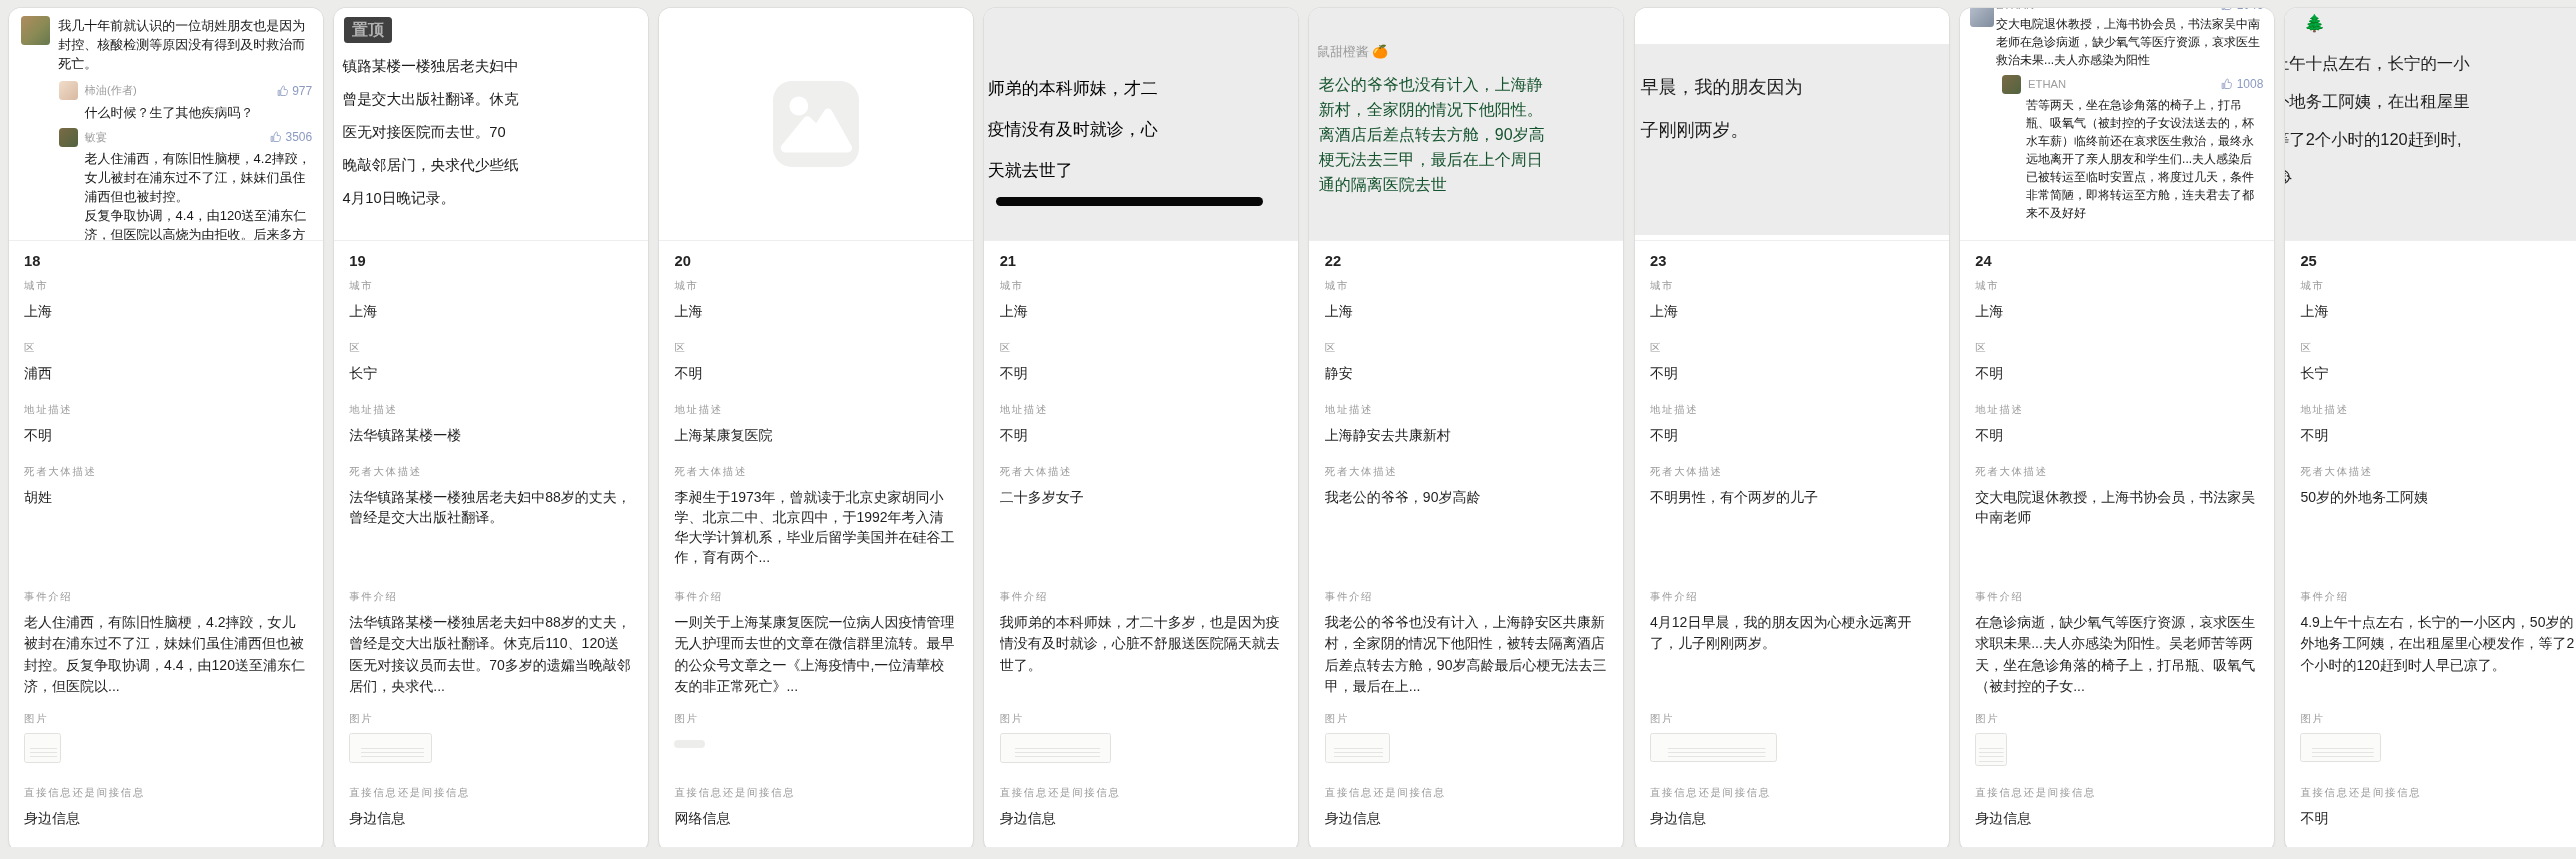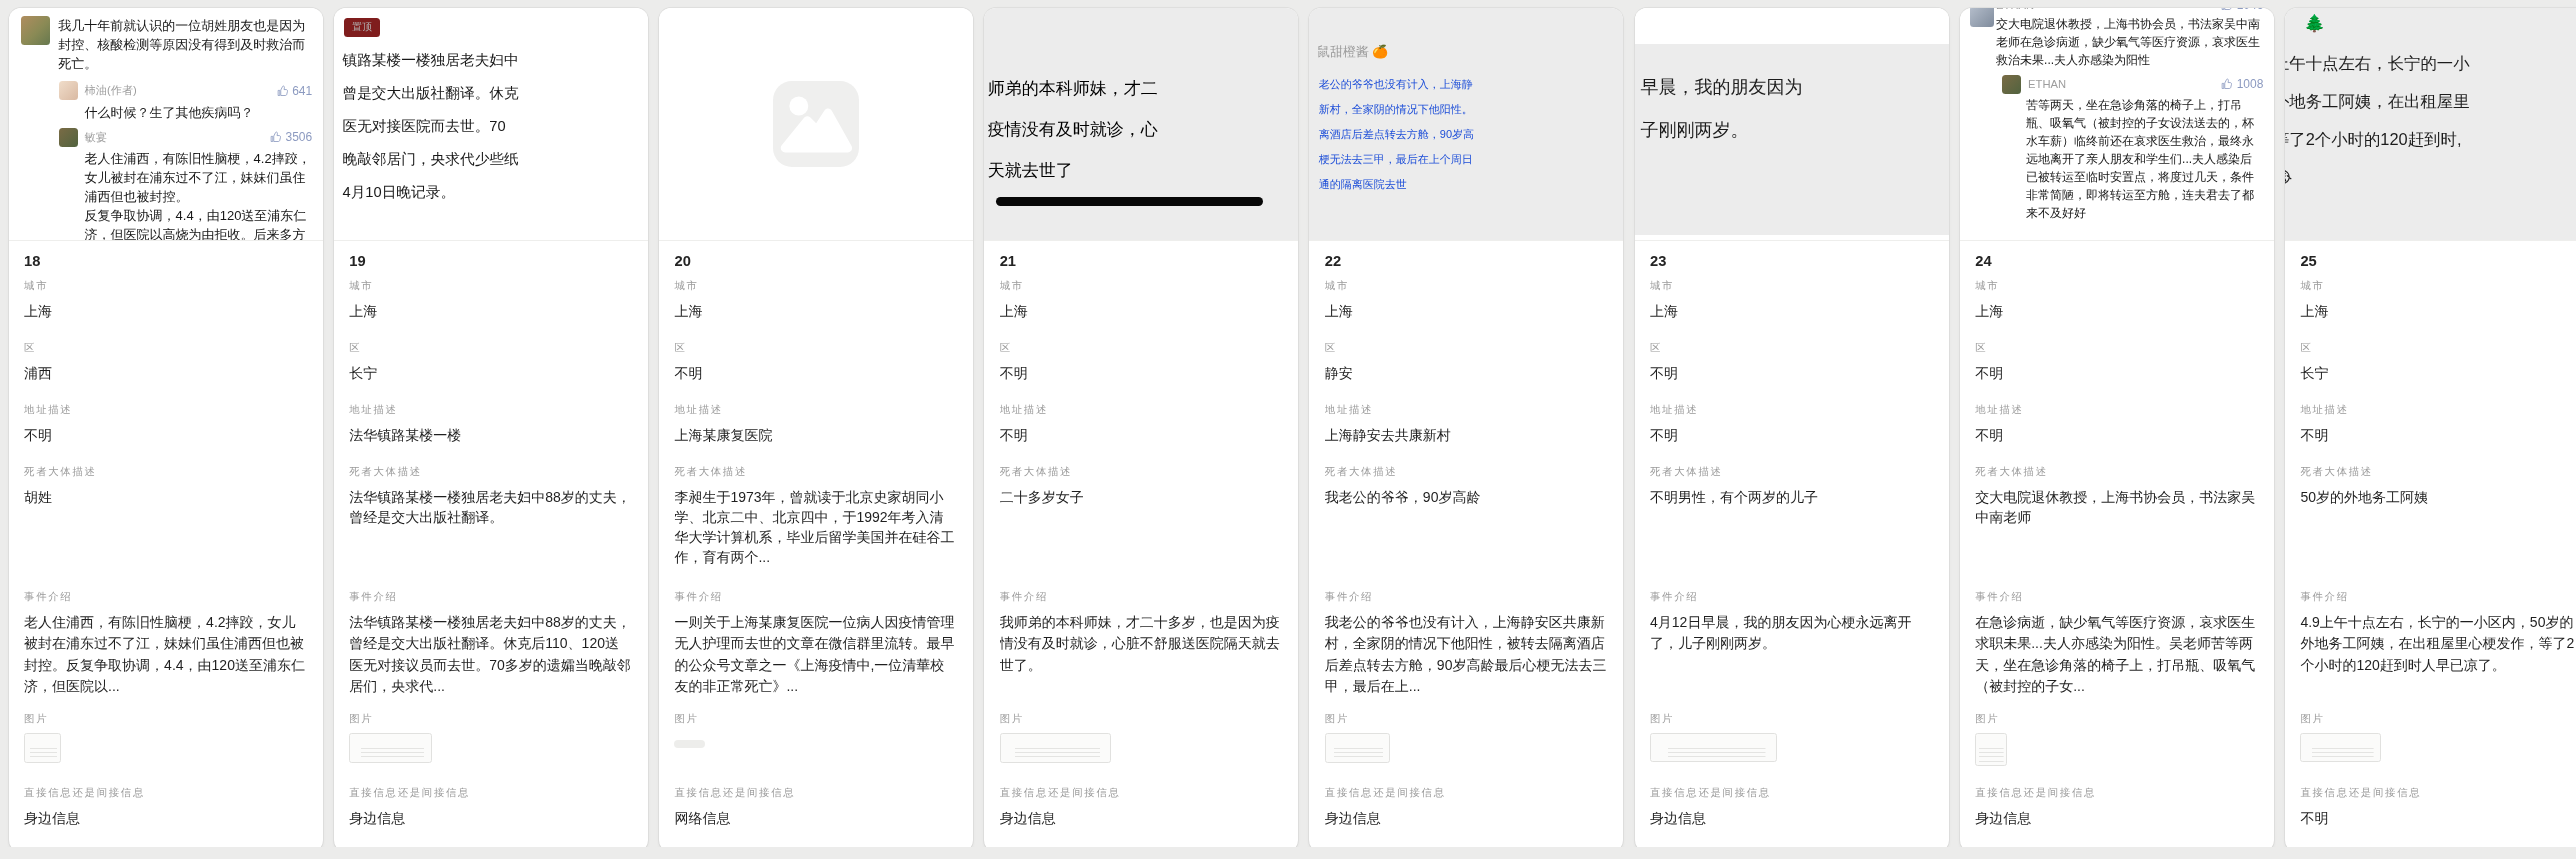--- a/index.html
+++ b/index.html
@@ -52,31 +52,31 @@
   .m24{display:flex;gap:2px;}
   .av24{width:24px;height:24px;border-radius:3.5px;margin-top:-5.2px;background:linear-gradient(135deg,#b9c2cf,#7f8b9c);flex:0 0 auto;}
   .col24{flex:1;}
   .head24{display:flex;align-items:center;gap:7px;margin-top:-9.5px;}
   .head24 .wxname{font-size:11.2px;}
   .text24{line-height:18px;margin-top:2.6px;}
   .reply24{margin-left:32px;margin-top:5.2px;}
   .rtext24{margin-left:24px;line-height:18px;margin-top:1.7px;}
   
   .c19{padding:9.5px 10.4px;}
-  .badge{display:inline-block;background:#7f1d1d;color:#b2b2b2;font-size:10px;padding:2.6px 7.8px;border-radius:3.5px;}
+  .badge{display:inline-block;background:#404040;color:#b2b2b2;font-size:16px;padding:2.6px 7.8px;border-radius:3.5px;font-weight:bold;}
   .lines19{margin-top:7px;font-size:14.7px;line-height:33px;color:#191919;white-space:nowrap;margin-left:-1.7px;}
   
   .c20{display:flex;align-items:center;justify-content:center;height:100%;}
   
   .c21{padding:60px 0 0 7px;}
   .lines21{font-size:17px;line-height:41px;color:#000000;white-space:nowrap;margin-left:-3.5px;}
   .redact{width:267px;height:9.5px;background:#070707;border-radius:5.2px;margin:6px 0 0 5.2px;}
   .c22{padding:35px 0 0 11.2px;}
   .name22{color:#9a9a9a;font-size:13px;margin-left:-3.5px;white-space:nowrap;}
-  .lines22{margin-top:11.2px;font-size:11px;line-height:25px;white-space:nowrap;color:#1d4ed8;margin-left:-1.7px;}
+  .lines22{margin-top:11.2px;font-size:16px;line-height:25px;white-space:nowrap;color:#14532d;margin-left:-1.7px;}
   .strip23{height:36px;background:#fff;}
   .grey23{background:#ececec;height:169px;padding:22.4px 0 0 8.6px;}
   .lines23{font-size:18px;line-height:43px;color:#1c1c1c;white-space:nowrap;margin-left:-2.6px;font-family:Liberation Serif, serif;}
   .c25{padding:5.2px 0 0 0;}
   .tree25{margin-left:19px;font-size:17px;height:24px;}
   .lines25{margin:7px 0 0 -12px;font-size:16.4px;line-height:38px;white-space:nowrap;color:#1c1c1c;}
   .likeicon{width:12px;height:12px;display:inline-block;}
 </style>
 </head>
 <body>
@@ -92,21 +92,21 @@
           <div class="wxmain">我几十年前就认识的一位胡姓朋友也是因为封控、核酸检测等原因没有得到及时救治而死亡。</div>
         </div>
         <div class="wxreplies">
           <div class="wxhead">
             <span class="avatar sm av-b"></span>
             <span class="wxname">柿油(作者)</span>
             <span class="wxlike">
                   <svg class="likeicon" viewBox="0 0 16 16">
                     <path d="M1.5 7.2h2.2v6.8H1.5z M5 14h6.1c.9 0 1.7-.6 1.9-1.5l1-4.1c.3-1.2-.6-2.3-1.8-2.3H9.4l.5-2.7C10.1 2.3 9.3 1.4 8.4 1.4c-.4 0-.8.3-1 .6L5 6.8V14z" fill="none" stroke="#8c9ac0" stroke-width="1.1"></path>
                   </svg>
-                  <i>641</i>
+                  <i>977</i>
                 </span>
           </div>
           <div class="wxrtext">什么时候？生了其他疾病吗？</div>
           <div class="wxhead">
             <span class="avatar sm av-c"></span>
             <span class="wxname">敏宴</span>
             <span class="wxlike">
                   <svg class="likeicon" viewBox="0 0 16 16">
                     <path d="M1.5 7.2h2.2v6.8H1.5z M5 14h6.1c.9 0 1.7-.6 1.9-1.5l1-4.1c.3-1.2-.6-2.3-1.8-2.3H9.4l.5-2.7C10.1 2.3 9.3 1.4 8.4 1.4c-.4 0-.8.3-1 .6L5 6.8V14z" fill="none" stroke="#8c9ac0" stroke-width="1.1"></path>
                   </svg>

